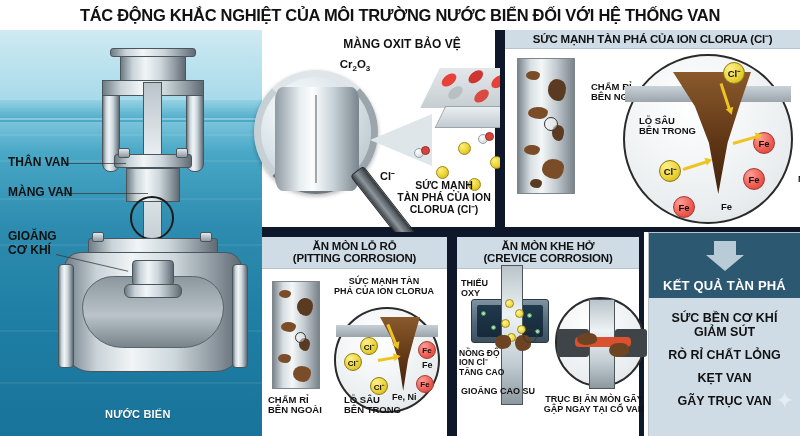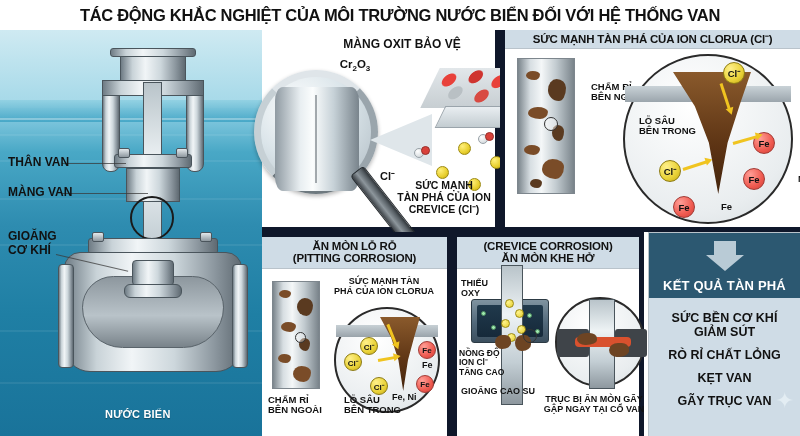--- a/index.html
+++ b/index.html
@@ -260,21 +260,21 @@
     <div class="cl-ion" style="left:206px;top:148px"></div>
     <div class="cl-ion" style="left:256px;top:120px"></div>
     <div class="cl-ion" style="left:268px;top:140px"></div>
     <div class="water-mol" style="left:152px;top:118px"></div>
     <div class="water-mol" style="left:216px;top:104px"></div>
 
     <div class="cl-single">Cl⁻</div>
     <div class="cl-caption">
       <div>SỨC MẠNH</div>
       <div>TÀN PHÁ CỦA ION</div>
-      <div>CREVICE (Cl⁻)</div>
+      <div>CLORUA (Cl⁻)</div>
     </div>
   </div>
 
   <div class="card" id="chloride-panel">
     <div class="card-head">SỨC MẠNH TÀN PHÁ CỦA ION CLORUA (Cl⁻)</div>
 
     <div class="pipe-strip" style="left:12px;top:28px;width:58px;height:136px;">
       <div class="rust-spot" style="left:8px;top:12px;width:14px;height:9px"></div>
       <div class="rust-spot d" style="left:30px;top:20px;width:18px;height:22px"></div>
       <div class="rust-spot" style="left:10px;top:48px;width:20px;height:12px"></div>
@@ -350,22 +350,22 @@
       <div>BÊN NGOÀI</div>
     </div>
     <div class="ann" style="left:82px;top:158px;font-size:9.5px;">
       <div>LỖ SÂU</div>
       <div>BÊN TRONG</div>
     </div>
   </div>
 
   <div class="card" id="crevice-panel">
     <div class="card-head">
+      <div>ĂN MÒN KHE HỞ</div>
       <div>(CREVICE CORROSION)</div>
-      <div>ĂN MÒN KHE HỞ</div>
     </div>
 
     <div class="ann" style="left:4px;top:42px;font-size:9px;">
       <div>THIẾU</div>
       <div>OXY</div>
     </div>
 
     <div class="gasket-box" style="left:14px;top:62px;width:78px;height:44px;"></div>
     <div class="gasket-dark" style="left:20px;top:68px;width:26px;height:32px;border-radius:2px;"></div>
     <div class="gasket-dark" style="left:62px;top:68px;width:24px;height:32px;border-radius:2px;"></div>

